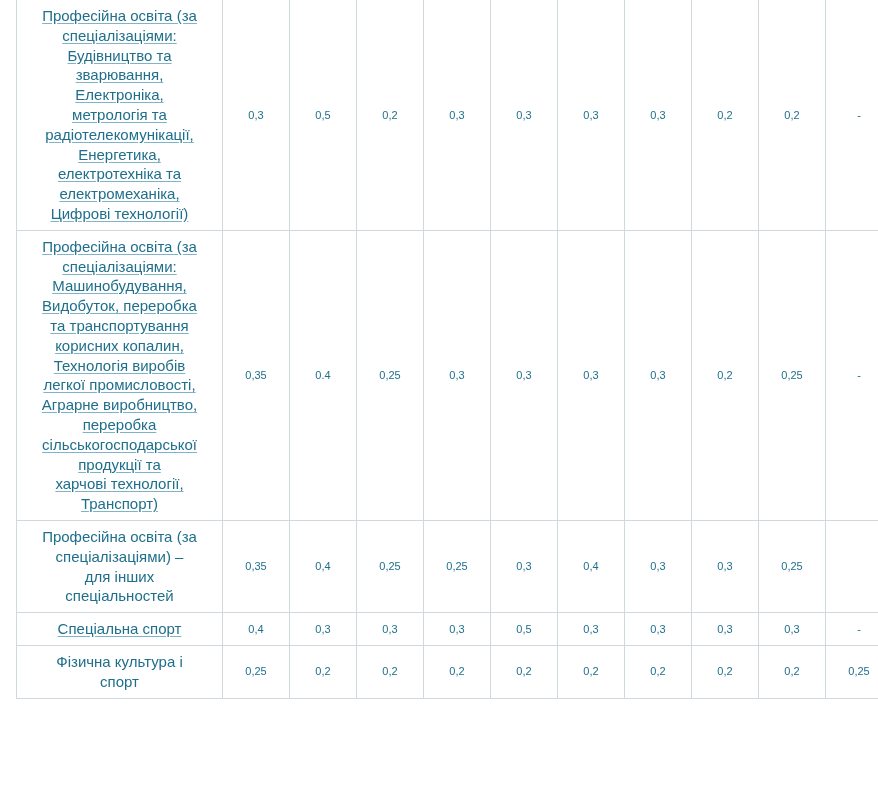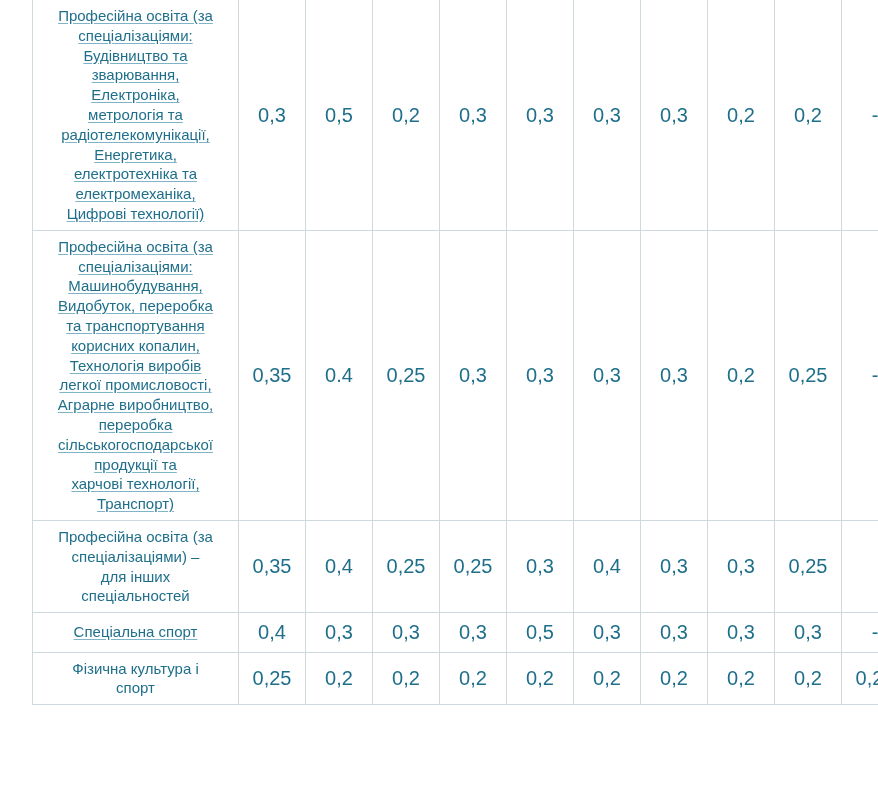--- a/index.html
+++ b/index.html
@@ -12,21 +12,21 @@
     height: 788px;
     font-family: "Liberation Sans", sans-serif;
     color: #1a4a63;
     overflow: hidden;
   }
   .page {
     position: relative;
     width: 808px;
     height: 788px;
     box-sizing: border-box;
-    padding-left: 32px;
+    padding-left: 16px;
   }
   table.coef-table {
     border-collapse: collapse;
     table-layout: fixed;
     width: 864px;
     margin: 0;
     font-size: 15px;
   }
   table.coef-table td {
     border: 1px solid #cfd8dc;
@@ -46,21 +46,21 @@
     text-decoration: underline;
     text-decoration-color: #7fb3c8;
     text-underline-offset: 2px;
   }
   td.name-cell .plain {
     color: #1f6f8b;
     text-decoration: none;
   }
   td.val-cell {
     color: #233f4e;
-    font-size: 20px;
+    font-size: 11px;
   }
   
   col.c-name { width: 206px; }
   col.c-num  { width: 67px; }
   
   tr.first-row > td { border-top: none; }
 </style>
 </head>
 <body>
 

